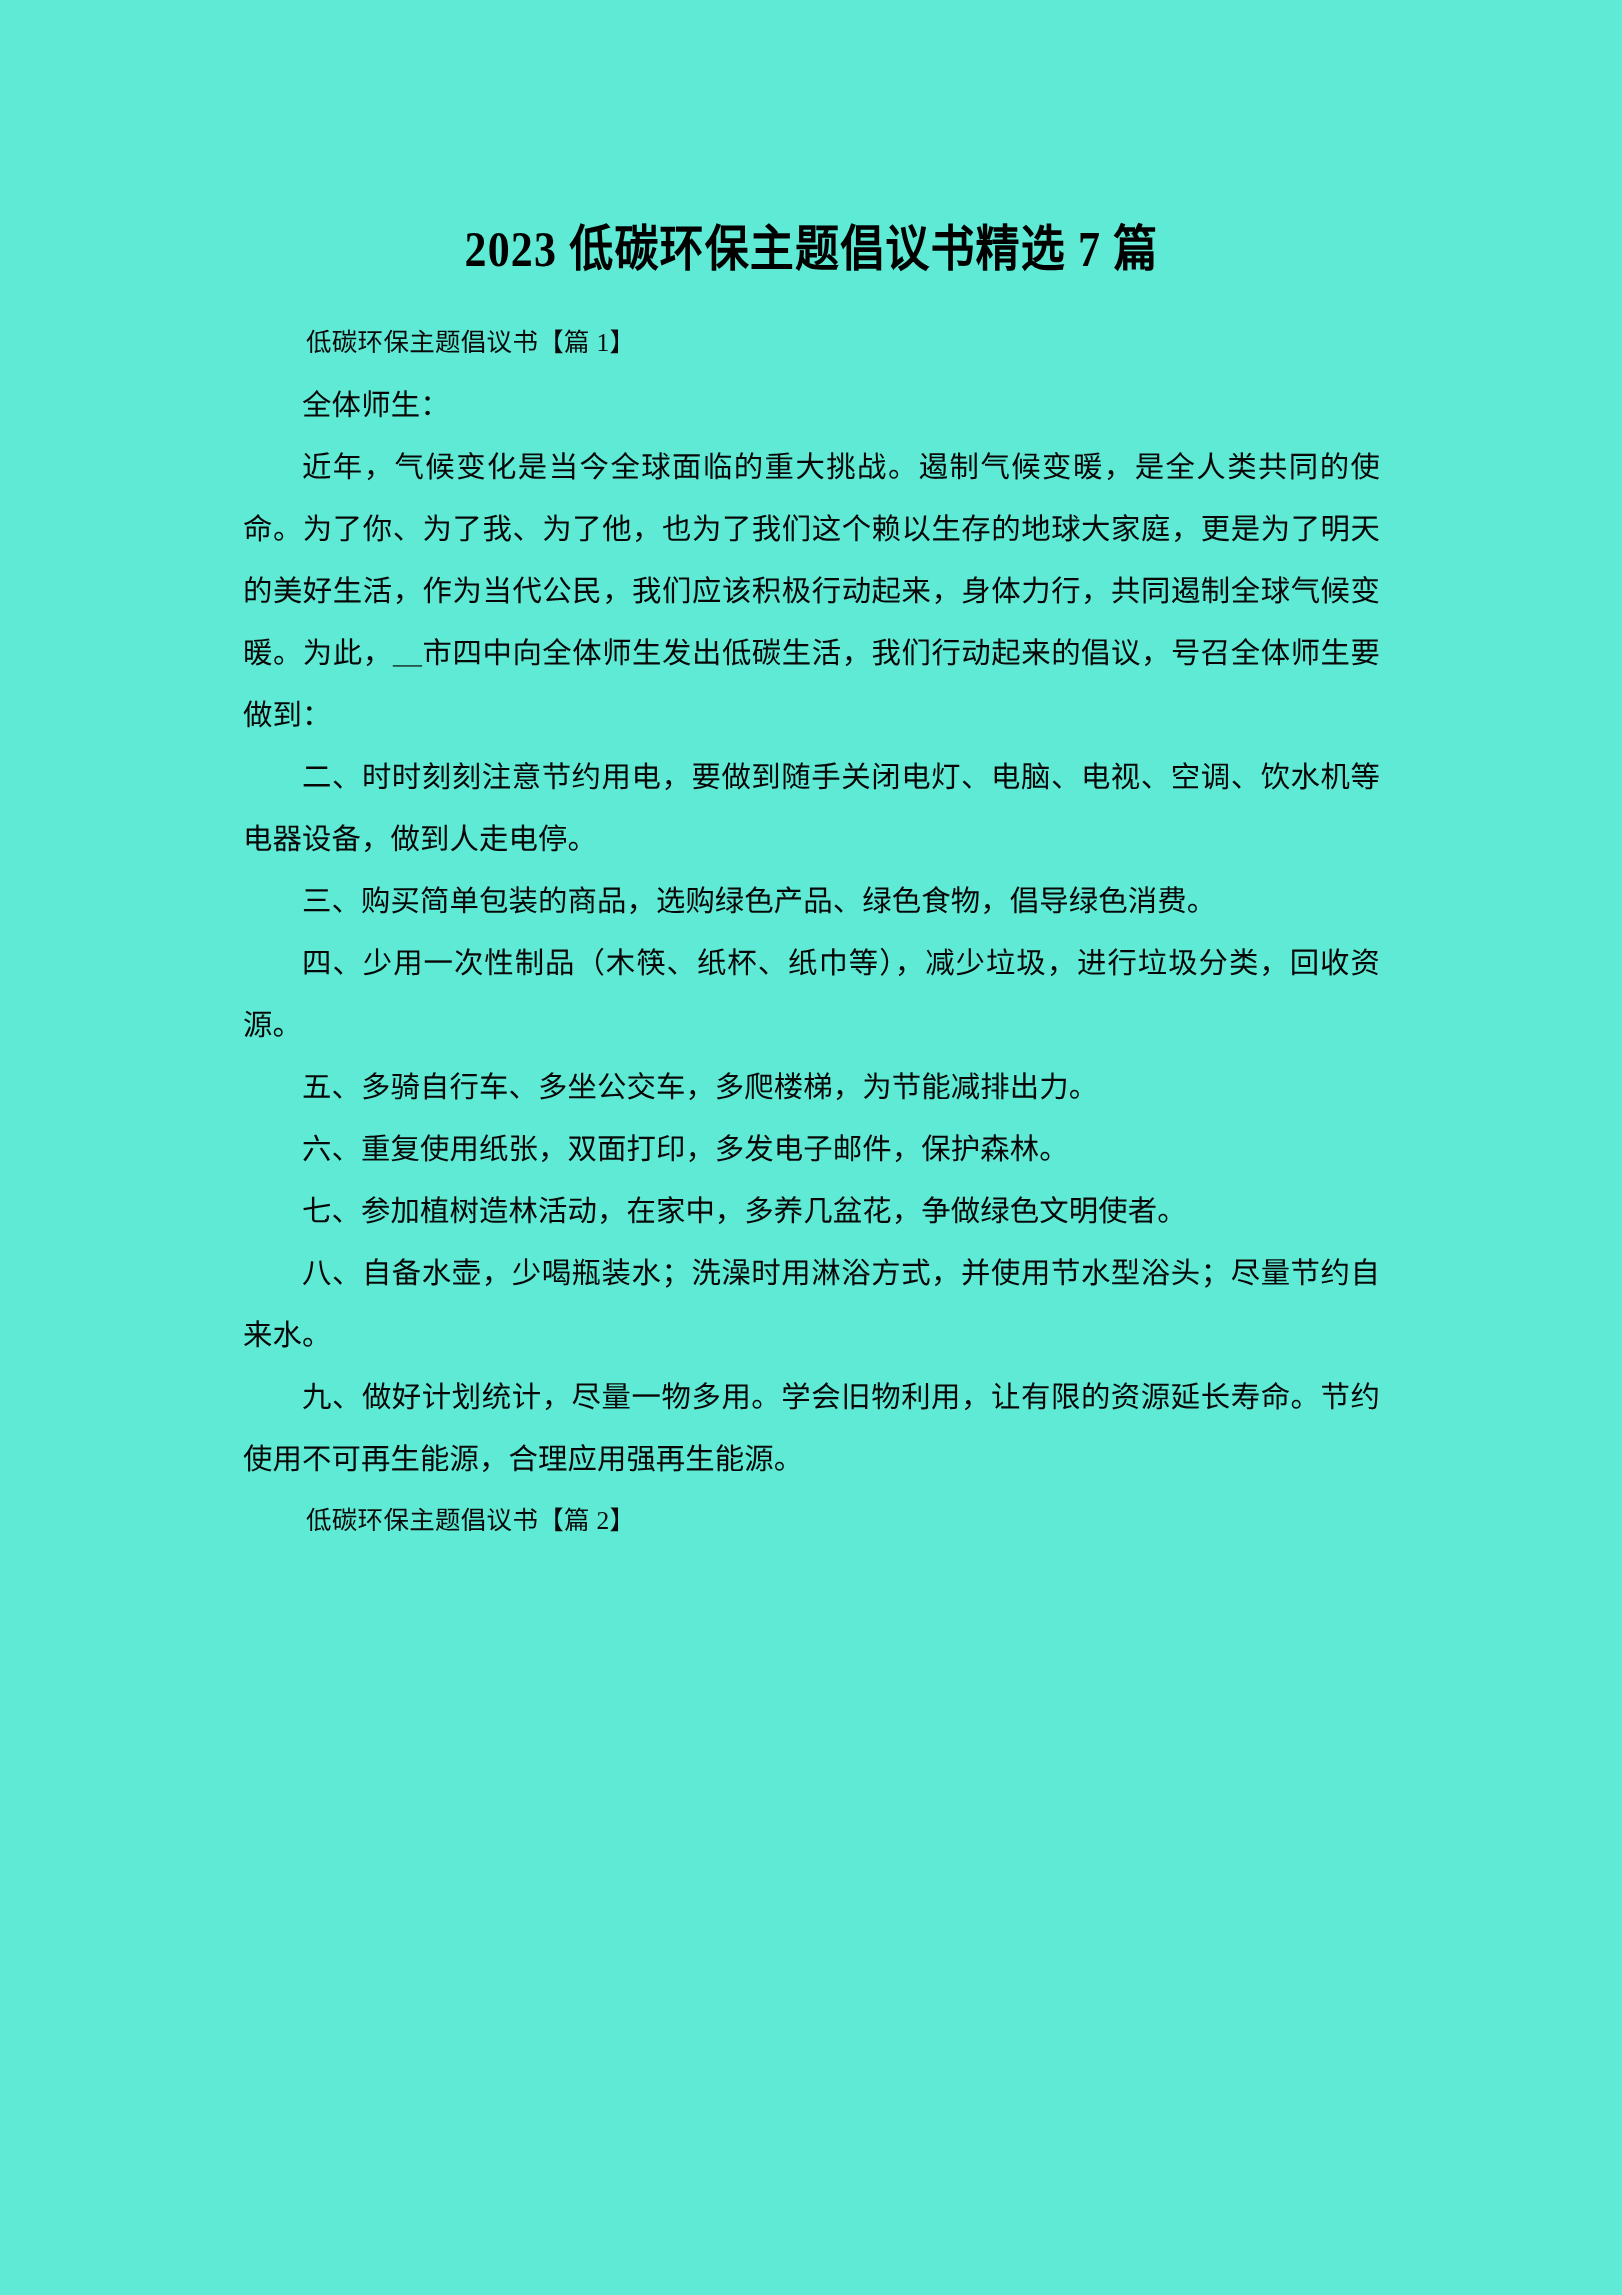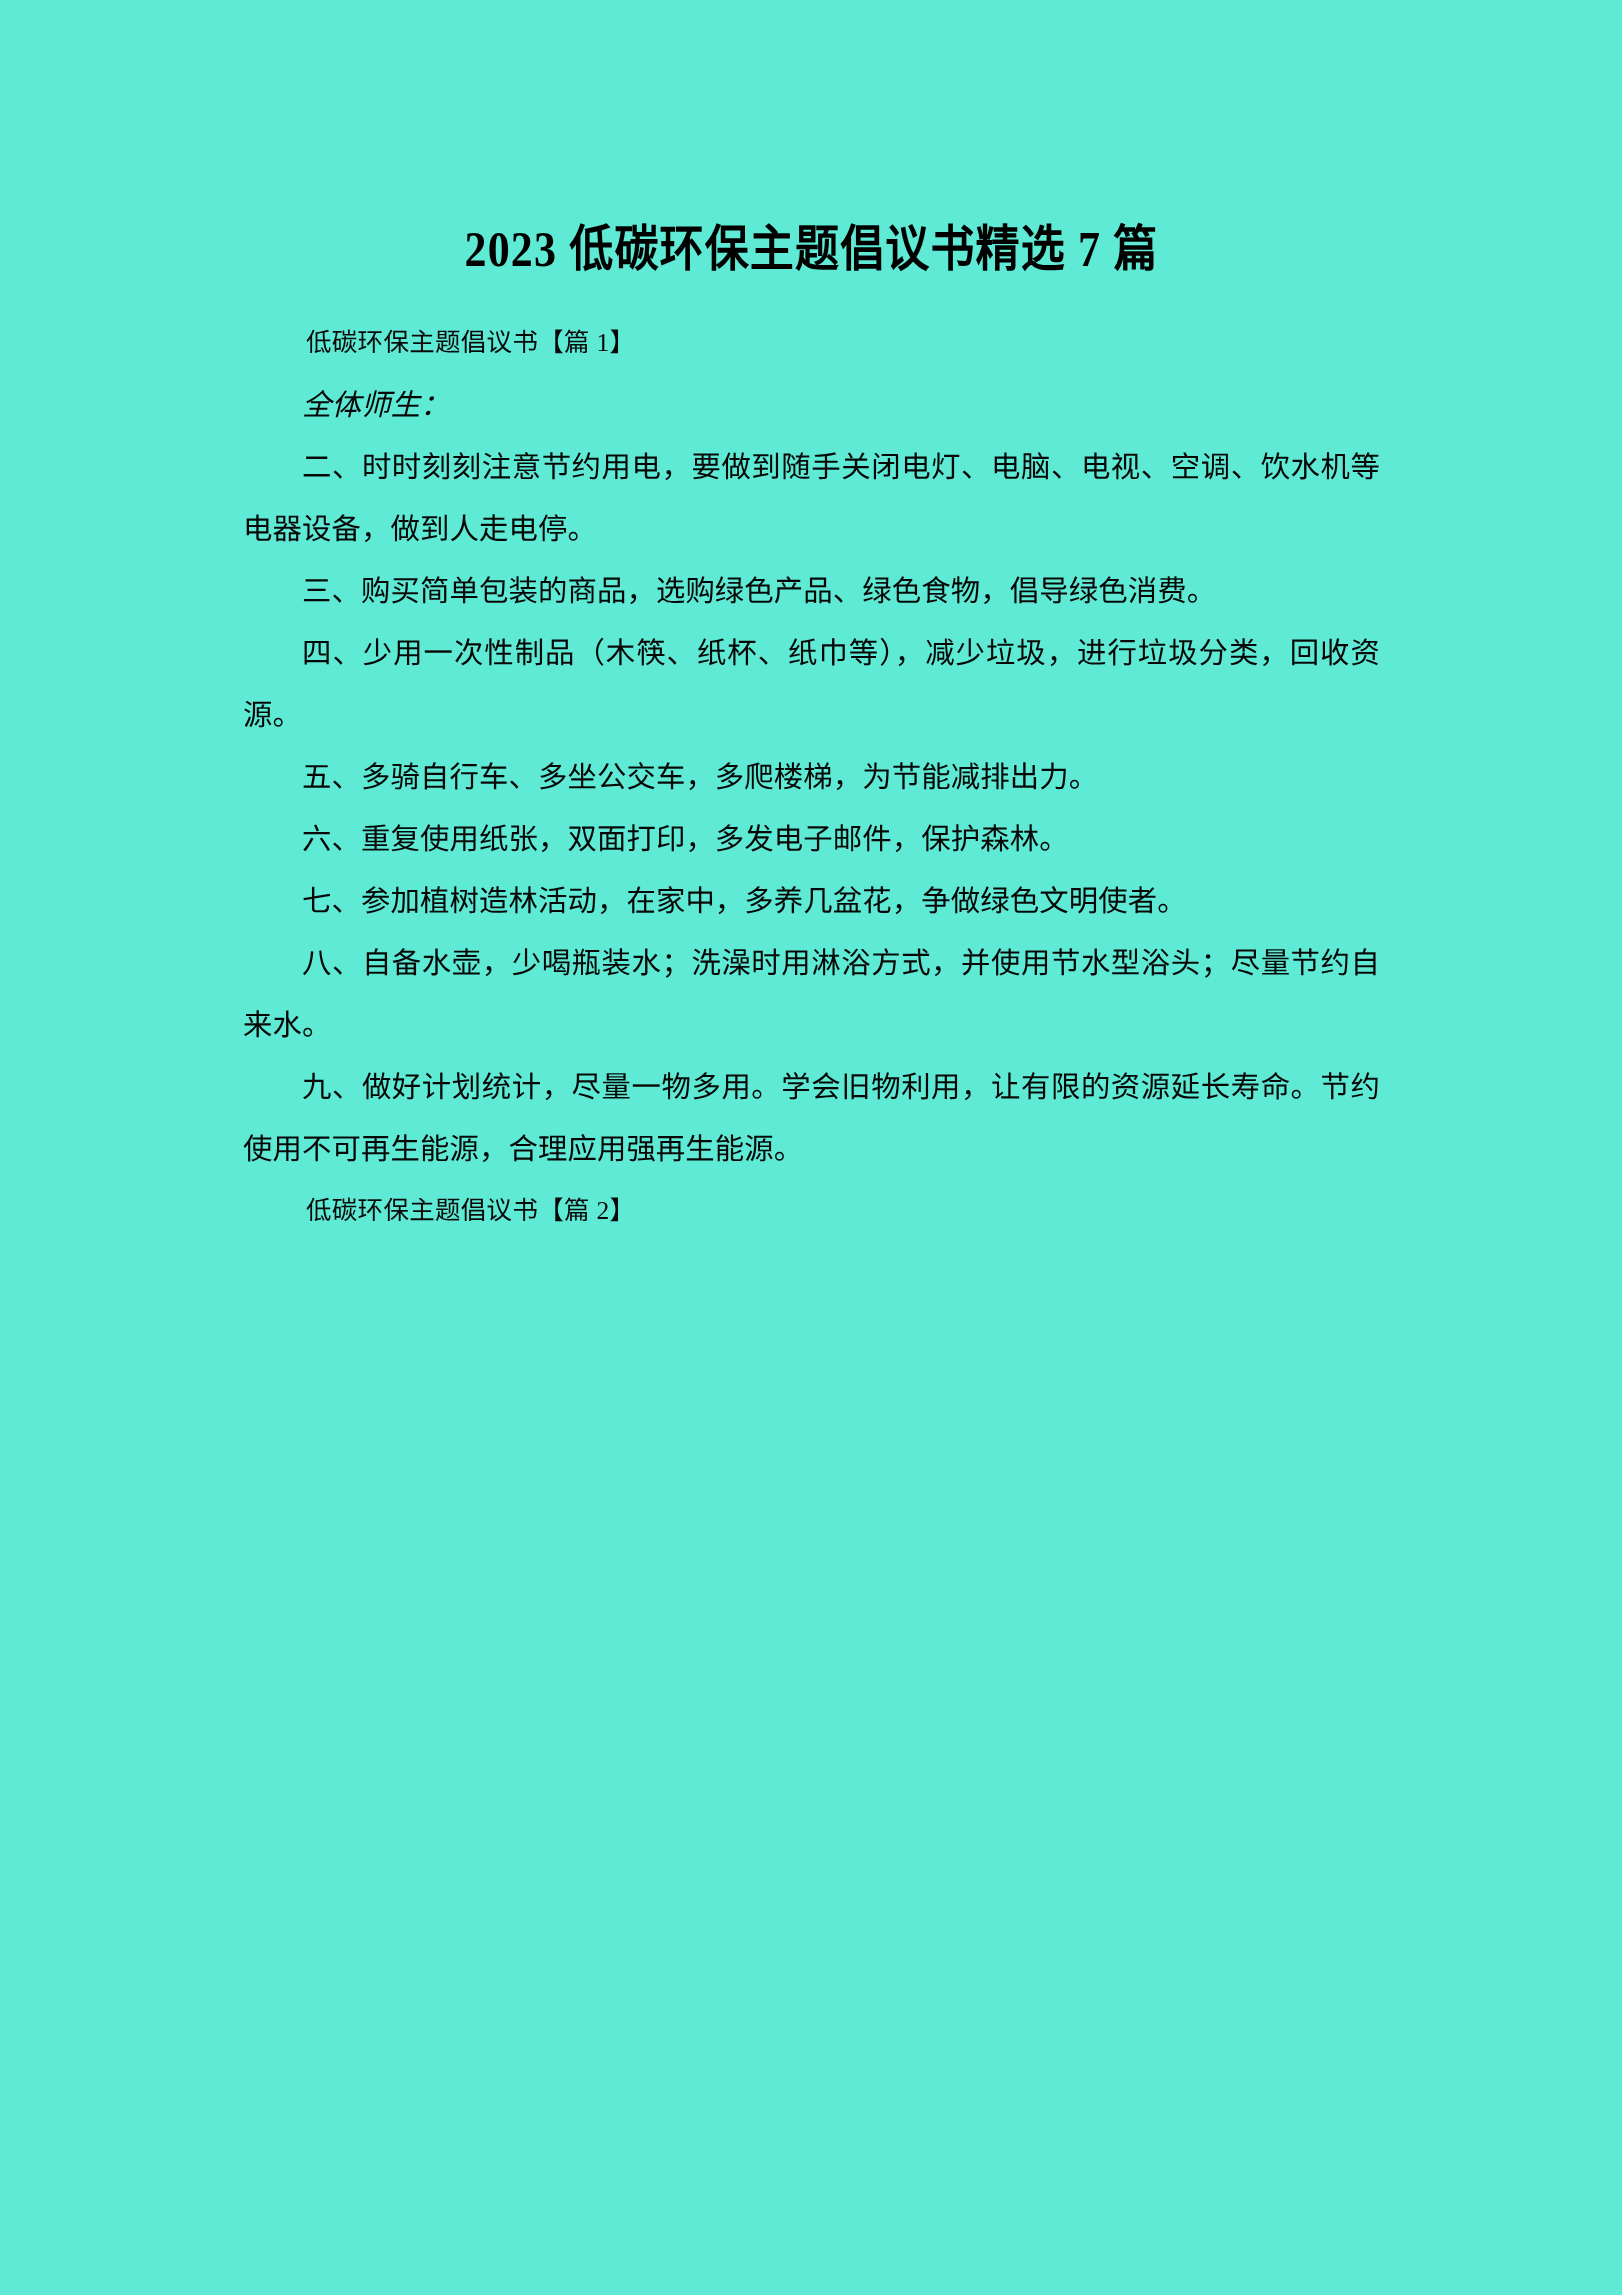--- a/index.html
+++ b/index.html
@@ -65,21 +65,20 @@
 
   
   .salutation {
     font-size: 29.4px;
     line-height: 62px;
     letter-spacing: 0.2px;
     text-indent: 59px;
     margin: 0;
     white-space: nowrap;
     color: #070707;
-    font-style: italic;
   }
 
   
   .para {
     font-size: 29.4px;
     line-height: 62px;
     letter-spacing: 0.1px;
     text-indent: 59px;
     margin: 0;
     text-align: justify;
@@ -92,20 +91,21 @@
 </head>
 <body>
 
 <div class="page">
 
   <h1 class="doc-title">2023 低碳环保主题倡议书精选 7 篇</h1>
 
   <div class="body-col">
       <p class="sec-head">低碳环保主题倡议书【篇 1】</p>
       <p class="salutation">全体师生：</p>
+      <p class="para">近年，气候变化是当今全球面临的重大挑战。遏制气候变暖，是全人类共同的使命。为了你、为了我、为了他，也为了我们这个赖以生存的地球大家庭，更是为了明天的美好生活，作为当代公民，我们应该积极行动起来，身体力行，共同遏制全球气候变暖。为此，＿市四中向全体师生发出低碳生活，我们行动起来的倡议，号召全体师生要做到：</p>
       <p class="para">二、时时刻刻注意节约用电，要做到随手关闭电灯、电脑、电视、空调、饮水机等电器设备，做到人走电停。</p>
       <p class="para">三、购买简单包装的商品，选购绿色产品、绿色食物，倡导绿色消费。</p>
       <p class="para">四、少用一次性制品（木筷、纸杯、纸巾等），减少垃圾，进行垃圾分类，回收资源。</p>
       <p class="para">五、多骑自行车、多坐公交车，多爬楼梯，为节能减排出力。</p>
       <p class="para">六、重复使用纸张，双面打印，多发电子邮件，保护森林。</p>
       <p class="para">七、参加植树造林活动，在家中，多养几盆花，争做绿色文明使者。</p>
       <p class="para">八、自备水壶，少喝瓶装水；洗澡时用淋浴方式，并使用节水型浴头；尽量节约自来水。</p>
       <p class="para">九、做好计划统计，尽量一物多用。学会旧物利用，让有限的资源延长寿命。节约使用不可再生能源，合理应用强再生能源。</p>
       <p class="sec-head">低碳环保主题倡议书【篇 2】</p>
     </div>

